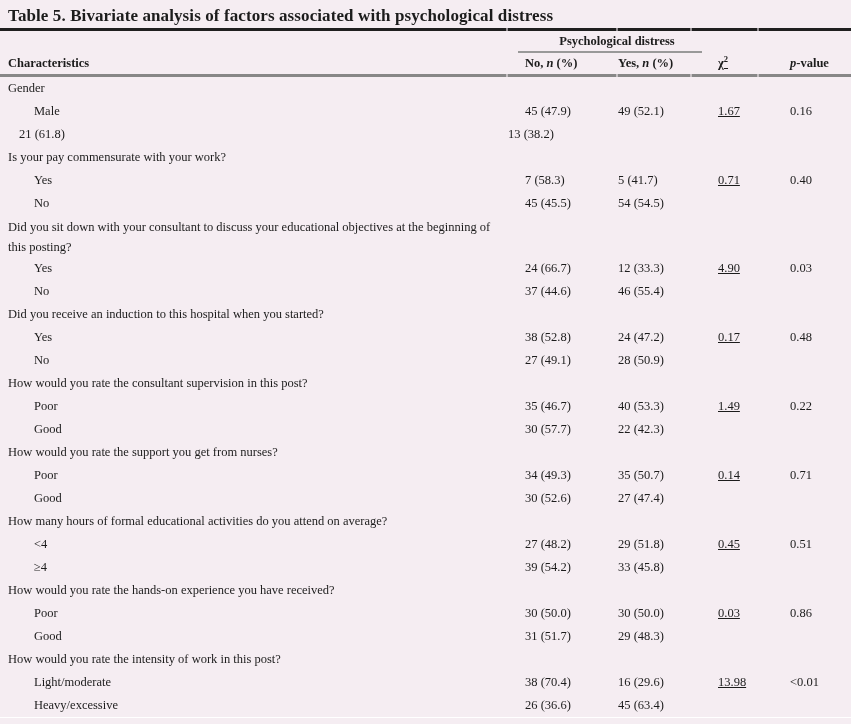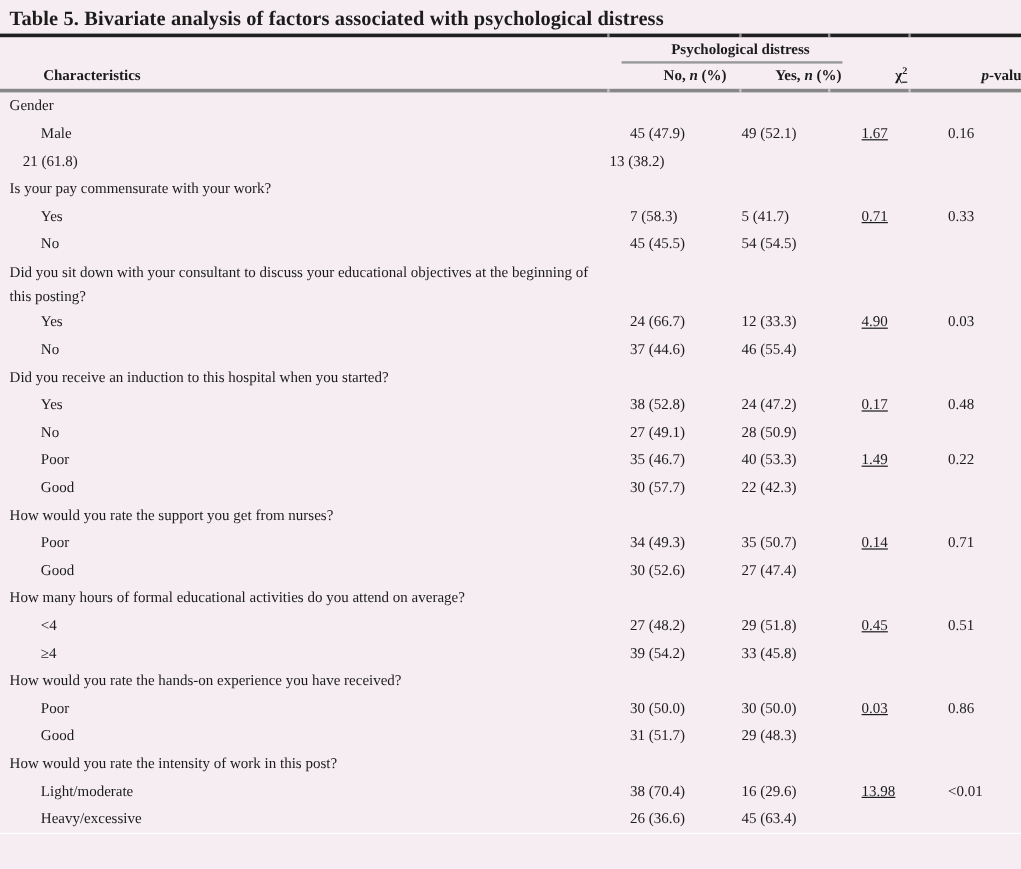--- a/index.html
+++ b/index.html
@@ -34,21 +34,21 @@
   .grid{display:grid;grid-template-columns:506px 110px 74px 67px 94px;}
   .hrow1{height:22px;margin-left:12px;}
   .hrow1 .span-cell{
     grid-column:2 / 4;
     border-bottom:2px solid var(--underline);
     text-align:center;
     font-weight:bold;
     line-height:20px;
     padding-left:14px;
   }
-  .hrow2{height:21px;line-height:21px;font-weight:bold;margin-left:28px;}
+  .hrow2{height:21px;line-height:21px;font-weight:bold;}
   .c-char{padding-left:8px;}
   .c-no{padding-left:19px;}
   .c-yes{padding-left:2px;}
   .c-chi{padding-left:28px;text-decoration:underline;}
   .c-p{padding-left:33px;}
   .rows .row{height:23px;line-height:23px;}
   .rows .qrow{height:23px;line-height:23px;}
   .rows .qrow .qtext{padding-left:8px;max-width:506px;}
   .rows .qrow.tall{height:42px;line-height:20px;}
   .rows .qrow.tall .qtext{padding-top:2px;}
@@ -111,21 +111,21 @@
         <div class="c-p"></div>
       </div>
       <div class="qrow">
         <div class="qtext">Is your pay commensurate with your work?</div>
       </div>
       <div class="grid row">
         <div class="c-char">Yes</div>
         <div class="c-no">7 (58.3)</div>
         <div class="c-yes">5 (41.7)</div>
         <div class="c-chi">0.71</div>
-        <div class="c-p">0.33</div>
+        <div class="c-p">0.40</div>
       </div>
       <div class="grid row">
         <div class="c-char">No</div>
         <div class="c-no">45 (45.5)</div>
         <div class="c-yes">54 (54.5)</div>
         <div class="c-chi"></div>
         <div class="c-p"></div>
       </div>
       <div class="qrow tall">
         <div class="qtext">Did you sit down with your consultant to discuss your educational objectives at the beginning of this posting?</div>
@@ -154,20 +154,23 @@
         <div class="c-chi">0.17</div>
         <div class="c-p">0.48</div>
       </div>
       <div class="grid row">
         <div class="c-char">No</div>
         <div class="c-no">27 (49.1)</div>
         <div class="c-yes">28 (50.9)</div>
         <div class="c-chi"></div>
         <div class="c-p"></div>
       </div>
+      <div class="qrow">
+        <div class="qtext">How would you rate the consultant supervision in this post?</div>
+      </div>
       <div class="grid row">
         <div class="c-char">Poor</div>
         <div class="c-no">35 (46.7)</div>
         <div class="c-yes">40 (53.3)</div>
         <div class="c-chi">1.49</div>
         <div class="c-p">0.22</div>
       </div>
       <div class="grid row">
         <div class="c-char">Good</div>
         <div class="c-no">30 (57.7)</div>

